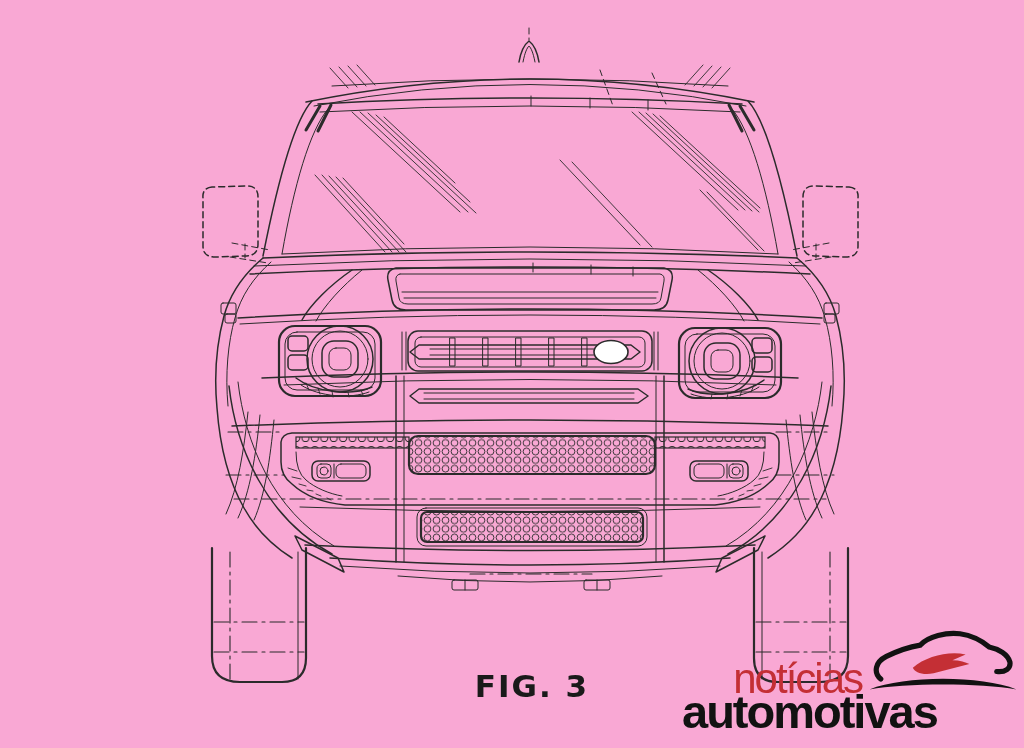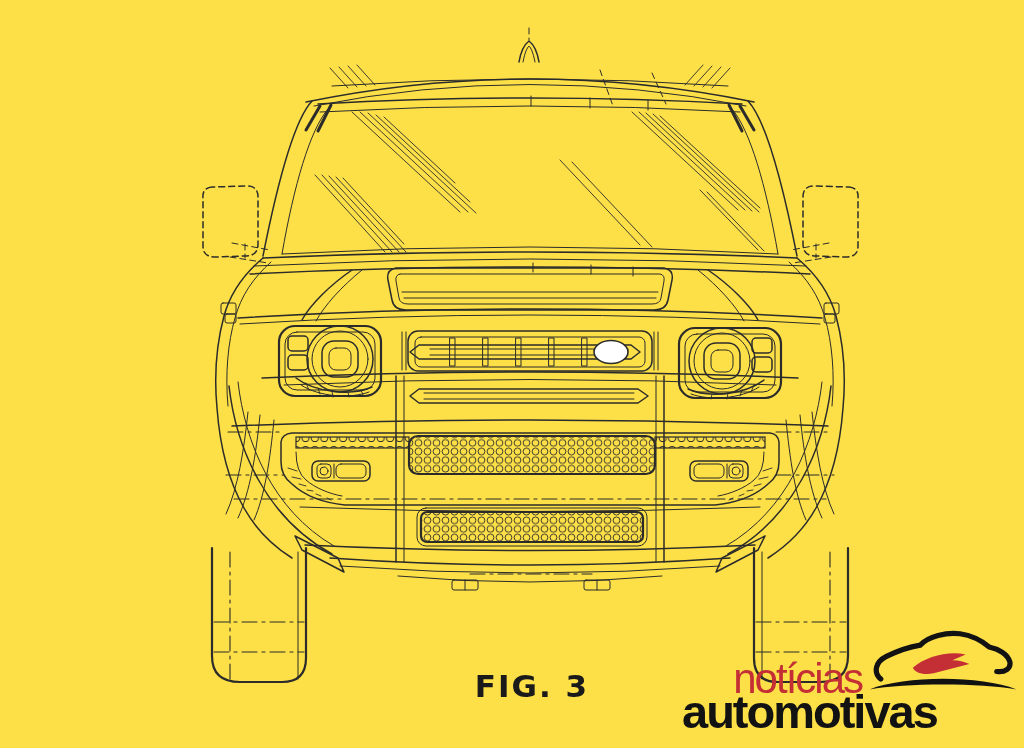--- a/index.html
+++ b/index.html
@@ -1,16 +1,16 @@
 <!DOCTYPE html>
 <html><head>
 <meta charset="utf-8">
 <style>
   html,body{margin:0;padding:0;background:#fff;}
-  .stage{position:relative;width:1024px;height:748px;background:#fde047;overflow:hidden;
+  .stage{position:relative;width:1024px;height:748px;background:#f9a8d4;overflow:hidden;
          font-family:"Liberation Sans",sans-serif;}
   svg.drawing{position:absolute;left:0;top:0;}
   .ln{fill:none;stroke:#2b2b2b;stroke-width:1.5;stroke-linecap:round;stroke-linejoin:round;}
   .thin{stroke-width:1;}
   .hv{stroke-width:2.2;}
   .hatch{stroke-width:0.9;}
   .w3{stroke-width:3;}
   .dashed{stroke-dasharray:6 4;}
   .phantom{stroke-dasharray:15 5 3 5;stroke-width:1.1;}
   .fig-label{position:absolute;left:452px;top:668px;width:160px;text-align:center;

